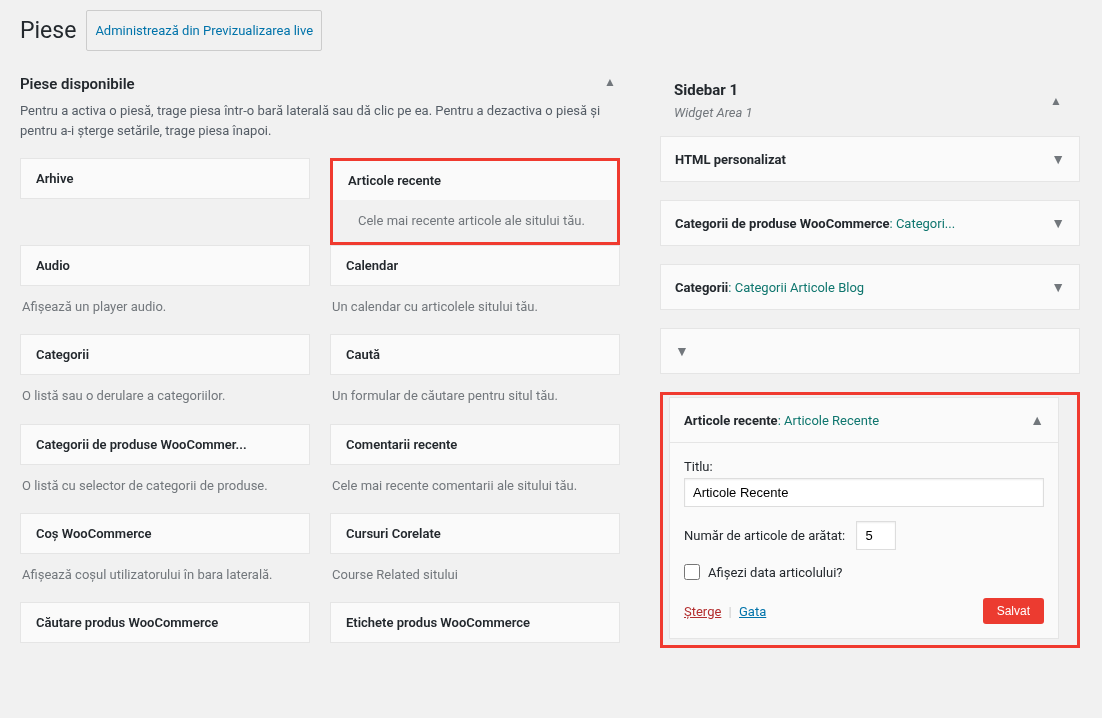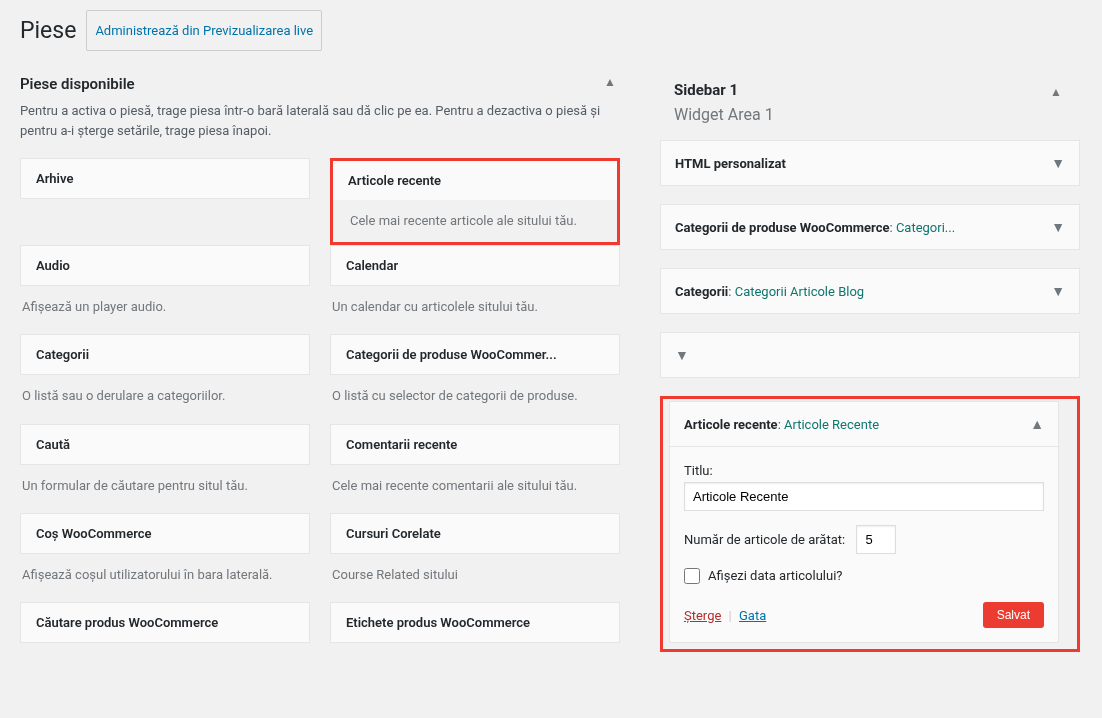--- a/index.html
+++ b/index.html
@@ -47,25 +47,25 @@
     color: #72777c;
     padding: 12px 15px 18px 2px;
     line-height: 1.4;
   }
   .highlight-red { border: 3px solid #f03a2f; }
 
   .sidebar-box {
     background: transparent;
   }
   .sidebar-header {
-    display: flex; justify-content: space-between; align-items: flex-start;
+    display: flex; justify-content: space-between; align-items: center;
     padding: 10px 14px 16px 14px;
   }
   .sidebar-title { font-size: 15px; font-weight: 700; margin: 0 0 6px 0; }
-  .sidebar-sub { color: #72777c; font-size: 16px; }
+  .sidebar-sub { color: #72777c; font-size: 13px; font-style: italic; }
 
   .active-widget {
     background: #fafafa;
     border: 1px solid #e5e5e5;
     margin-bottom: 18px;
   }
   .aw-header {
     display: flex; justify-content: space-between; align-items: center;
     padding: 14px 14px;
     cursor: pointer;
@@ -83,21 +83,21 @@
   .form-label-inline { display: inline-block; margin-right: 8px; vertical-align: middle; }
   input[type="text"].full {
     width: 100%; padding: 6px 8px; border: 1px solid #ddd; font-size: 13px;
     box-shadow: inset 0 1px 2px rgba(0,0,0,.07);
   }
   input[type="text"].small {
     width: 40px; padding: 6px 8px; border: 1px solid #ddd; font-size: 13px;
     box-shadow: inset 0 1px 2px rgba(0,0,0,.07);
     vertical-align: middle;
   }
-  .checkbox-row { display: flex; gap: 8px; }
+  .checkbox-row { display: flex; align-items: center; gap: 8px; }
   input[type="checkbox"] {
     width: 16px; height: 16px; border: 1px solid #b4b9be; margin: 0;
   }
   .widget-actions {
     display: flex; justify-content: space-between; align-items: center;
     margin-top: 18px;
   }
   .action-links a { text-decoration: underline; cursor: pointer; }
   .link-delete { color: #b32d2e; }
   .link-done { color: #0073aa; }
@@ -125,45 +125,45 @@
     <p class="section-desc">Pentru a activa o piesă, trage piesa într-o bară laterală sau dă clic pe ea. Pentru a dezactiva o piesă și pentru a-i șterge setările, trage piesa înapoi.</p>
 
     <div class="widget-grid">
 
       <div class="widget-item">
         <div class="widget-title-bar">Arhive</div>
       </div>
       <div class="widget-item">
         <div class="highlight-red">
           <div class="widget-title-bar" style="border:none;">Articole recente</div>
-          <div class="widget-desc" style="padding-left:17px;padding-bottom:12px;">Cele mai recente articole ale sitului tău.</div>
+          <div class="widget-desc" style="padding-left:25px;padding-bottom:12px;">Cele mai recente articole ale sitului tău.</div>
         </div>
       </div>
 
       <div class="widget-item">
         <div class="widget-title-bar">Audio</div>
         <div class="widget-desc">Afișează un player audio.</div>
       </div>
       <div class="widget-item">
         <div class="widget-title-bar">Calendar</div>
         <div class="widget-desc">Un calendar cu articolele sitului tău.</div>
       </div>
 
       <div class="widget-item">
         <div class="widget-title-bar">Categorii</div>
         <div class="widget-desc">O listă sau o derulare a categoriilor.</div>
       </div>
       <div class="widget-item">
+        <div class="widget-title-bar">Caută</div>
+        <div class="widget-desc">Un formular de căutare pentru situl tău.</div>
+      </div>
+
+      <div class="widget-item">
         <div class="widget-title-bar">Categorii de produse WooCommer...</div>
         <div class="widget-desc">O listă cu selector de categorii de produse.</div>
-      </div>
-
-      <div class="widget-item">
-        <div class="widget-title-bar">Caută</div>
-        <div class="widget-desc">Un formular de căutare pentru situl tău.</div>
       </div>
       <div class="widget-item">
         <div class="widget-title-bar">Comentarii recente</div>
         <div class="widget-desc">Cele mai recente comentarii ale sitului tău.</div>
       </div>
 
       <div class="widget-item">
         <div class="widget-title-bar">Coș WooCommerce</div>
         <div class="widget-desc">Afișează coșul utilizatorului în bara laterală.</div>
       </div>

